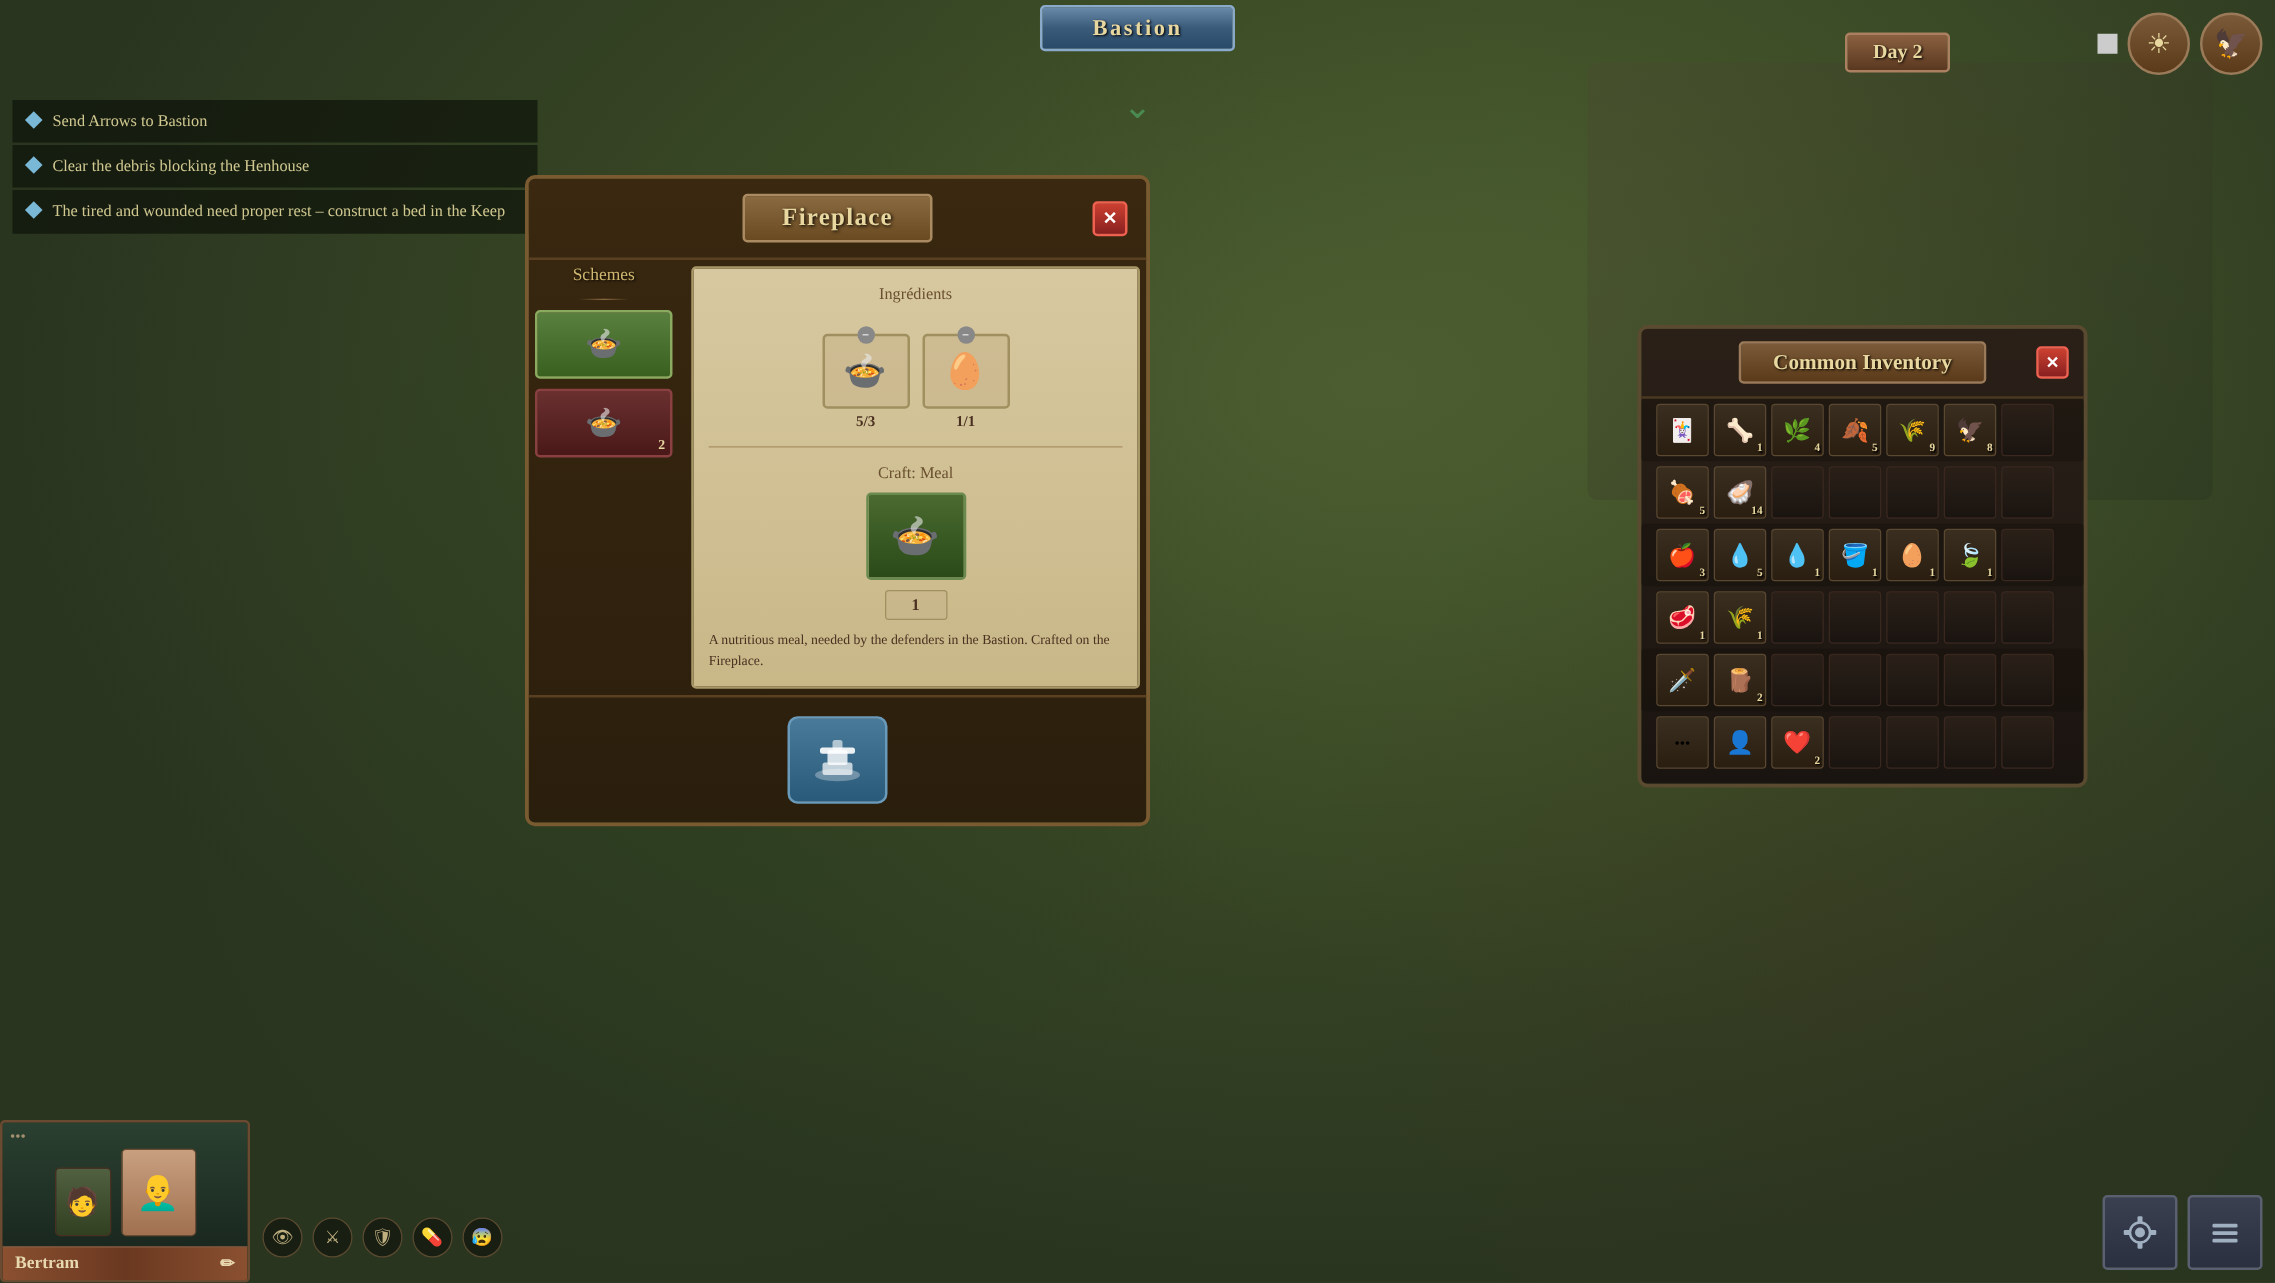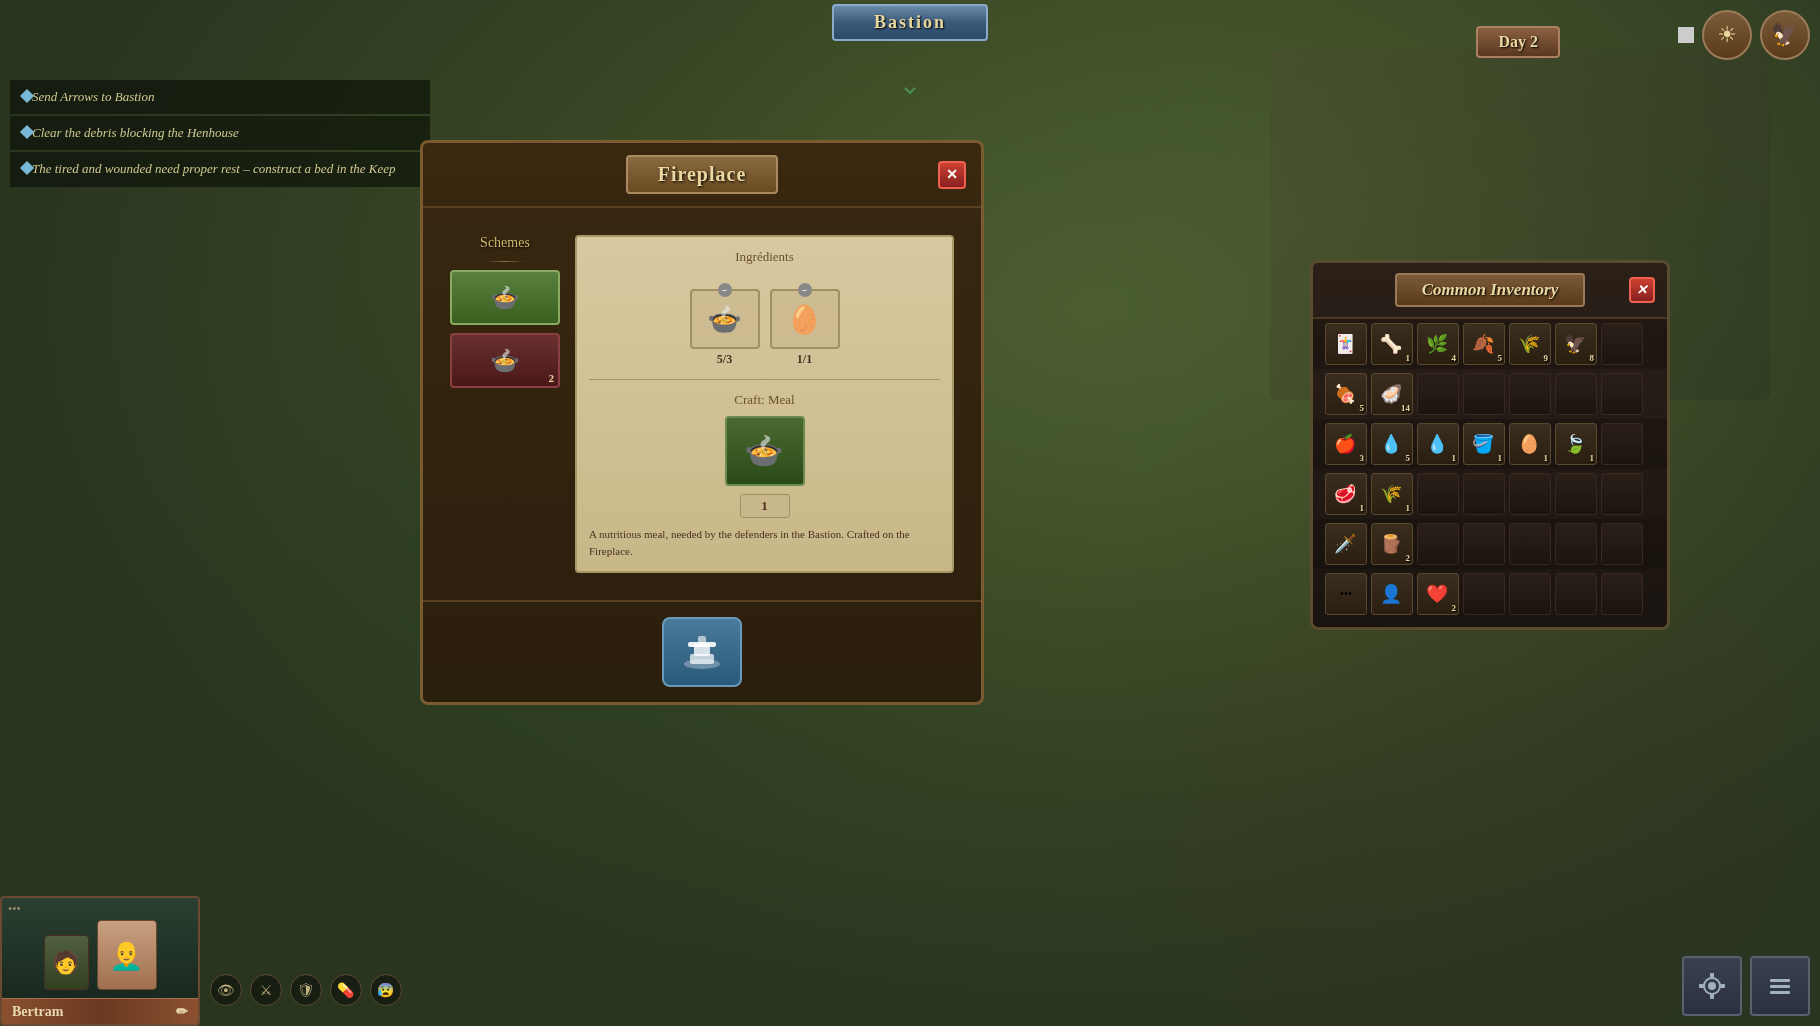--- a/index.html
+++ b/index.html
@@ -65,27 +65,27 @@
       position: absolute;
       top: 80px;
       left: 10px;
       z-index: 10;
       width: 420px;
     }
 
     .quest-item {
       display: flex;
       align-items: flex-start;
+      gap: 10px;
       padding: 8px 12px;
       background: rgba(10, 15, 8, 0.65);
       margin-bottom: 2px;
       color: #d0c890;
       font-size: 13px;
       line-height: 1.4;
-      font-style: italic;
     }
 
     .quest-diamond {
       width: 10px;
       height: 10px;
       background: #7ab8d8;
       transform: rotate(45deg);
       flex-shrink: 0;
       margin-top: 3px;
     }
@@ -182,21 +182,21 @@
       color: #c0b080;
       font-size: 14px;
     }
 
     
     .fireplace-panel {
       position: absolute;
       top: 140px;
       left: 420px;
       z-index: 20;
-      width: 564px;
+      width: 500px;
       background: linear-gradient(180deg, #3a2810 0%, #2a1e0c 100%);
       border: 3px solid #7a5a30;
       border-radius: 8px;
       padding: 0;
     }
 
     .panel-header {
       display: flex;
       align-items: center;
       justify-content: center;
@@ -231,21 +231,21 @@
       align-items: center;
       justify-content: center;
       color: #fff;
       font-size: 14px;
       font-weight: bold;
       cursor: pointer;
     }
 
     .panel-body {
       display: flex;
-      padding: 27px;
+      padding: 5px;
       gap: 15px;
     }
 
     
     .schemes-col {
       width: 110px;
       flex-shrink: 0;
     }
 
     .schemes-label {
@@ -444,21 +444,20 @@
       border-radius: 8px;
     }
 
     .inv-header {
       display: flex;
       align-items: flex-end;
       justify-content: center;
       padding: 10px 15px;
       position: relative;
       border-bottom: 2px solid #4a3820;
-      font-style: italic;
     }
 
     .inv-title-bg {
       background: linear-gradient(180deg, #7a5a38 0%, #5a3a18 100%);
       border: 2px solid #9a7a58;
       border-radius: 4px;
       padding: 5px 25px;
       color: #e8d8a0;
       font-size: 17px;
       font-weight: bold;

